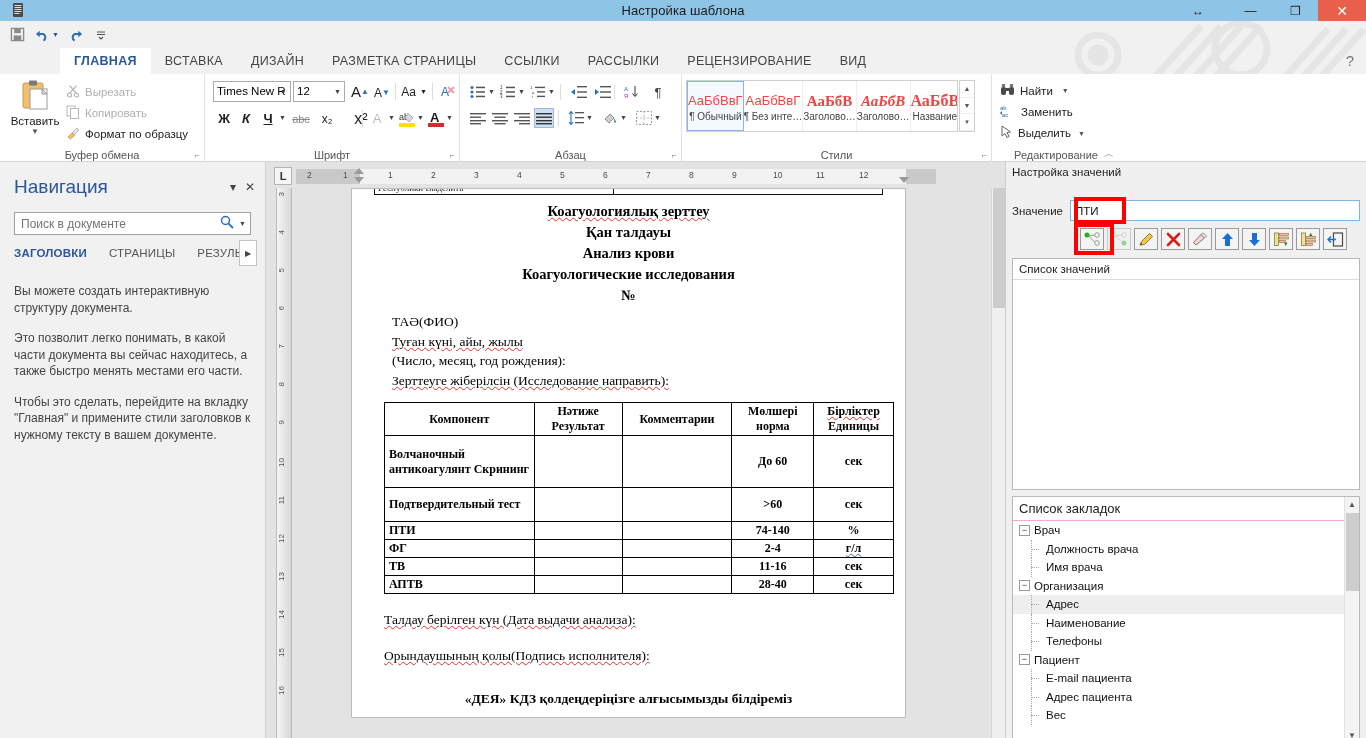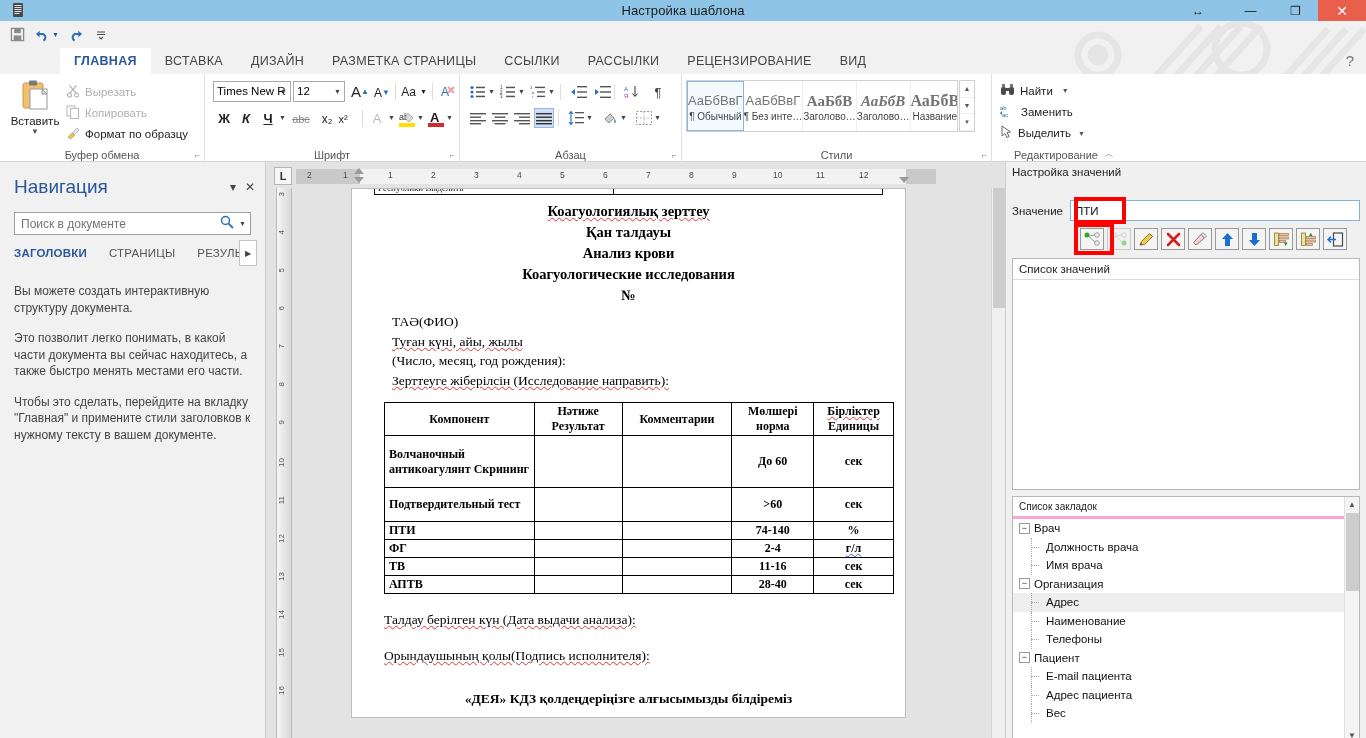--- a/index.html
+++ b/index.html
@@ -105,21 +105,21 @@
   .g-sty { width: 310px; }
   .stylebox {
     position: absolute; left: 4px; top: 6px; width: 272px; height: 52px;
     border: 1px solid #d0d0d0; background: #fff; display: flex; overflow: hidden;
   }
   .stylecard {
     width: 68px; height: 50px; display: flex; flex-direction: column;
     align-items: center; justify-content: center; border-right: 1px solid #eee;
   }
   .stylecard.sel { border: 1px solid #8cb4e0; background: #f4f9fe; }
-  .sc-prev { font-size: 13px; color: #737373; line-height: 20px; white-space: nowrap; }
+  .sc-prev { font-size: 13px; color: #ef4444; line-height: 20px; white-space: nowrap; }
   .sc-name { font-size: 10px; color: #444; white-space: nowrap; overflow: hidden; }
   .styscroll {
     position: absolute; left: 277px; top: 6px; width: 16px; height: 52px;
     display: flex; flex-direction: column; border: 1px solid #d0d0d0; background: #fff;
   }
   .styscroll div {
     flex: 1; display: flex; align-items: center; justify-content: center;
     font-size: 7px; color: #555; border-bottom: 1px solid #eee;
   }
   
@@ -247,21 +247,21 @@
   }
   .rp-listhdr {
     font-size: 11.5px; color: #222; padding: 4px 6px;
     border-bottom: 1px solid #dcdcdc; background: #fff;
   }
   .rp-bmbox {
     margin: 6px 6px 0 6px; background: #fff; border: 1px solid #b8b8b8;
     flex: 1; position: relative; overflow: hidden;
   }
   .rp-bmhdr {
-    font-size: 10px; color: #222; padding: 4px 6px; border-bottom: 3px solid #f9a8d4;
+    font-size: 13px; color: #222; padding: 4px 6px; border-bottom: 1px solid #f9a8d4;
   }
   .bm-row { display: flex; align-items: center; font-size: 11.5px; color: #111; height: 18.5px; }
   .bm-row.sel { background: #eeeeee; }
   .bm-exp {
     width: 11px; height: 11px; border: 1px solid #9a9a9a; background: #fff;
     display: flex; align-items: center; justify-content: center;
     font-size: 9px; line-height: 9px; color: #333; margin: 0 4px 0 6px;
   }
   .bm-child { padding-left: 33px; position: relative; }
   .bm-child::before {
@@ -440,21 +440,21 @@
     <div class="ficon frow2" style="left:54px;width:18px;font-weight:700;text-decoration:underline">
       <span>Ч</span>
     </div>
     <span class="pcaret" style="left:74px;top:40px">▼</span>
     <div class="ficon frow2" style="left:84px;width:24px;font-size:11px;color:#888;text-decoration:line-through">
       <span>abc</span>
     </div>
     <div class="ficon frow2" style="left:112px;width:20px;font-size:12px">
       <span>x₂</span>
     </div>
-    <div class="ficon frow2" style="left:128px;width:20px;font-size:11px">
+    <div class="ficon frow2" style="left:146px;width:20px;font-size:16px">
       <span>x²</span>
     </div>
     <div class="fsep" style="left:157px"></div>
     <div class="ficon frow2" style="left:163px;width:18px;color:#bbb;font-size:13px">
       <span>A</span>
     </div>
     <span class="pcaret" style="left:183px;top:40px">▼</span>
     <div class="ficon frow2" style="left:192px;width:20px">
       <svg width="18" height="18" viewBox="0 0 18 18">
         <text x="1" y="10" font-size="9" fill="#333" font-family="Liberation Sans">ab</text>

